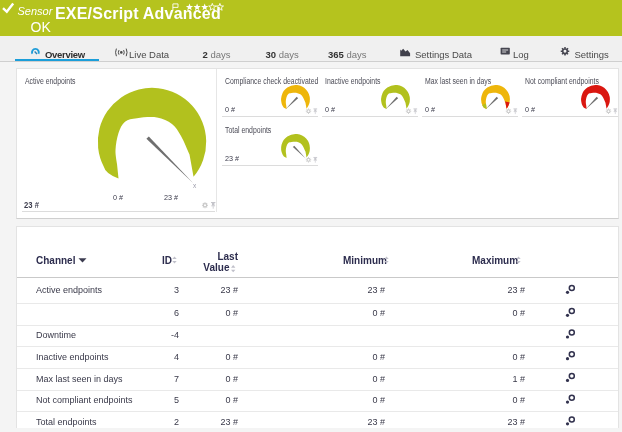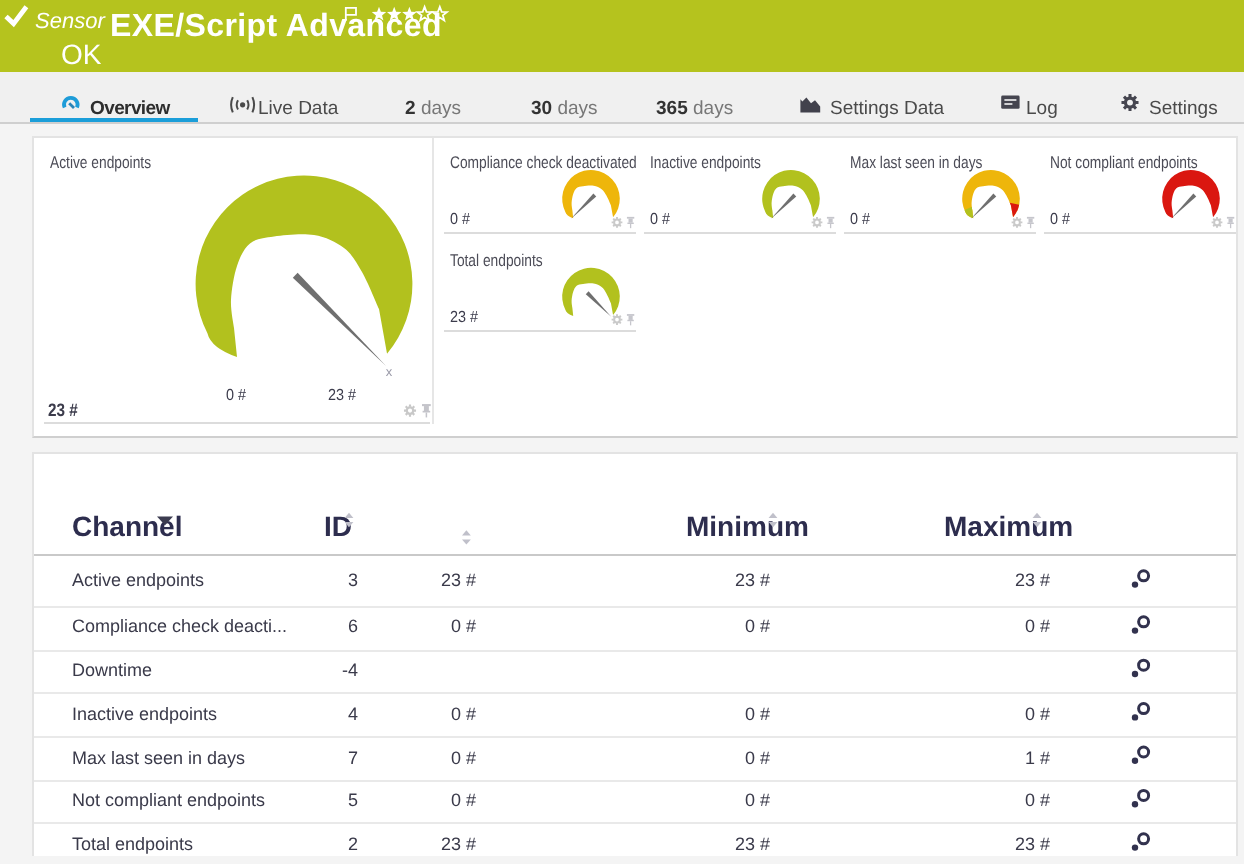--- a/index.html
+++ b/index.html
@@ -7,21 +7,21 @@
 #hdr { left:0; top:0; width:622px; height:35.5px; background:#b5c31e; }
 #tabs { left:0; top:35.5px; width:622px; height:26px; background:#f0f0f0; border-bottom:1px solid #cfcfcf; }
 #p1 { left:16px; top:68px; width:603px; height:150.5px; background:#fff; border:1px solid #e3e3e3; border-bottom:1px solid #cfcfcf; }
 #p2 { left:16px; top:226px; width:603px; height:206px; background:#fff; border:1px solid #e3e3e3; border-bottom:none; }
 .hl { position:absolute; height:1px; background:#dcdcdc; }
 .ttl { font-size:8.5px; color:#4c4c57; transform:scaleX(0.81); transform-origin:0 0; }
 .glabel { font-size:8px; color:#3c3c4c; transform:scaleX(0.9); transform-origin:0 0; }
 .tabtxt { font-size:9.5px; color:#4a4a4a; }
 .num { font-weight:bold; color:#333; }
 .gray { color:#777; }
-.th { font-size:14px; font-weight:bold; color:#2d2d4e; }
+.th { font-size:10px; font-weight:bold; color:#2d2d4e; }
 .td { font-size:9px; color:#3a3a4a; }
 svg.overlay { position:absolute; left:0; top:0; width:622px; height:432px; }
 </style></head><body>
 <div id="page">
   <div class="abs" id="hdr"></div>
   <div class="abs" id="tabs"></div>
   <div class="abs" id="p1"></div>
   <div class="abs" id="p2"></div>
 
   <div class="abs" style="left:17.5px; top:4.5px; font-size:11px; font-style:italic; color:#fff;">Sensor</div>
@@ -56,29 +56,29 @@
   <div class="abs glabel" style="left:524.5px; top:105.4px;">0 #</div>
   <div class="abs glabel" style="left:224.5px; top:154.2px;">23 #</div>
   <div class="hl" style="left:221.5px; top:116.3px; width:96px;"></div>
   <div class="hl" style="left:321.5px; top:116.3px; width:96px;"></div>
   <div class="hl" style="left:421.5px; top:116.3px; width:96px;"></div>
   <div class="hl" style="left:521.5px; top:116.3px; width:96px;"></div>
   <div class="hl" style="left:221.5px; top:164.9px; width:96px;"></div>
 
   <div class="abs th" style="left:36px; top:255px;">Channel</div>
   <div class="abs th" style="left:162px; top:255px;">ID</div>
+  <div class="abs th" style="left:178px; top:250.5px; width:60px; text-align:right;">Last<br><span style="margin-right:8.5px">Value</span></div>
   <div class="abs th" style="left:343px; top:255px;">Minimum</div>
   <div class="abs th" style="left:472px; top:255px;">Maximum</div>
   <div class="hl" style="left:17px; top:277.4px; width:601px; background:#c9c9c9;"></div>
 <div class="abs td" style="left:36px; top:285.4px;">Active endpoints</div>
 <div class="abs td" style="left:139px; top:285.4px; width:40px; text-align:right;">3</div>
 <div class="abs td" style="left:198px; top:285.4px; width:40px; text-align:right;">23 #</div>
 <div class="abs td" style="left:345px; top:285.4px; width:40px; text-align:right;">23 #</div>
 <div class="abs td" style="left:485px; top:285.4px; width:40px; text-align:right;">23 #</div>
-<div class="abs td" style="left:36px; top:308.4px;">Compliance check deacti...</div>
 <div class="abs td" style="left:139px; top:308.4px; width:40px; text-align:right;">6</div>
 <div class="abs td" style="left:198px; top:308.4px; width:40px; text-align:right;">0 #</div>
 <div class="abs td" style="left:345px; top:308.4px; width:40px; text-align:right;">0 #</div>
 <div class="abs td" style="left:485px; top:308.4px; width:40px; text-align:right;">0 #</div>
 <div class="abs td" style="left:36px; top:330.1px;">Downtime</div>
 <div class="abs td" style="left:139px; top:330.1px; width:40px; text-align:right;">-4</div>
 <div class="abs td" style="left:36px; top:351.8px;">Inactive endpoints</div>
 <div class="abs td" style="left:139px; top:351.8px; width:40px; text-align:right;">4</div>
 <div class="abs td" style="left:198px; top:351.8px; width:40px; text-align:right;">0 #</div>
 <div class="abs td" style="left:345px; top:351.8px; width:40px; text-align:right;">0 #</div>

